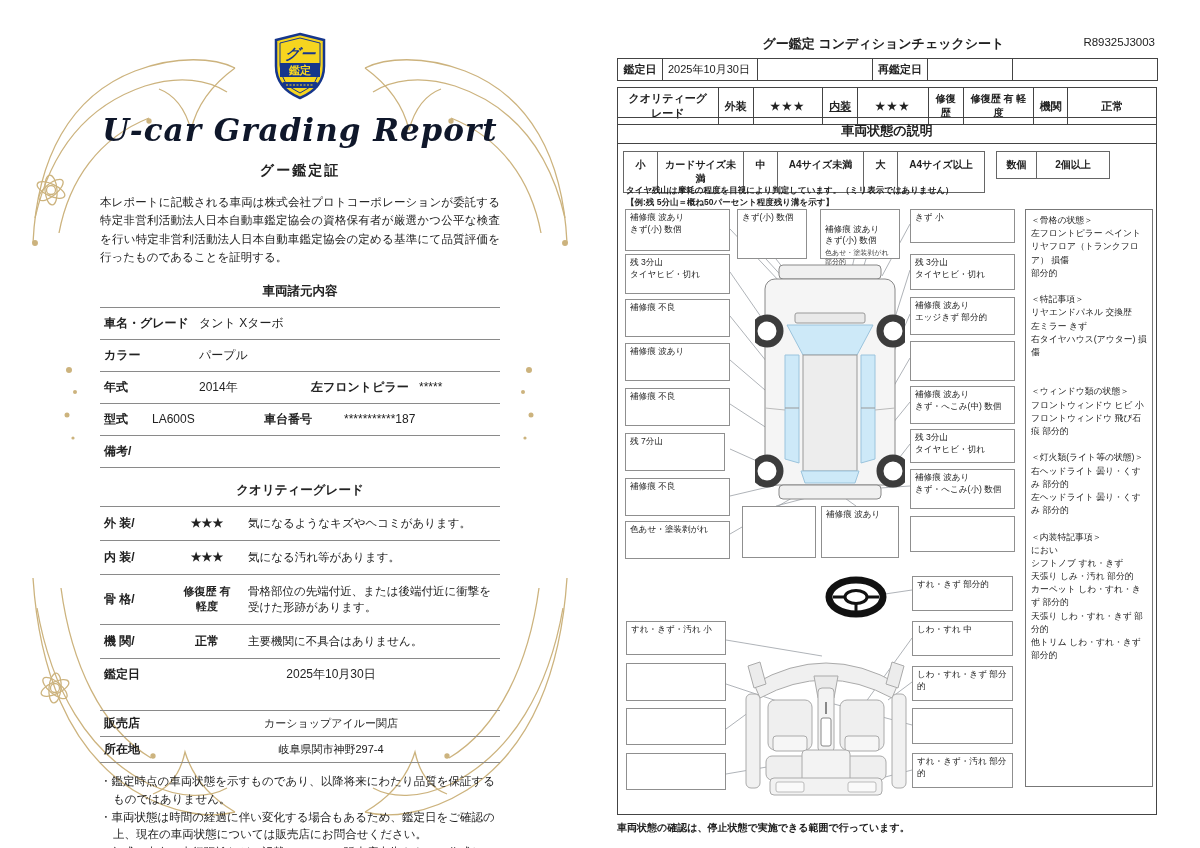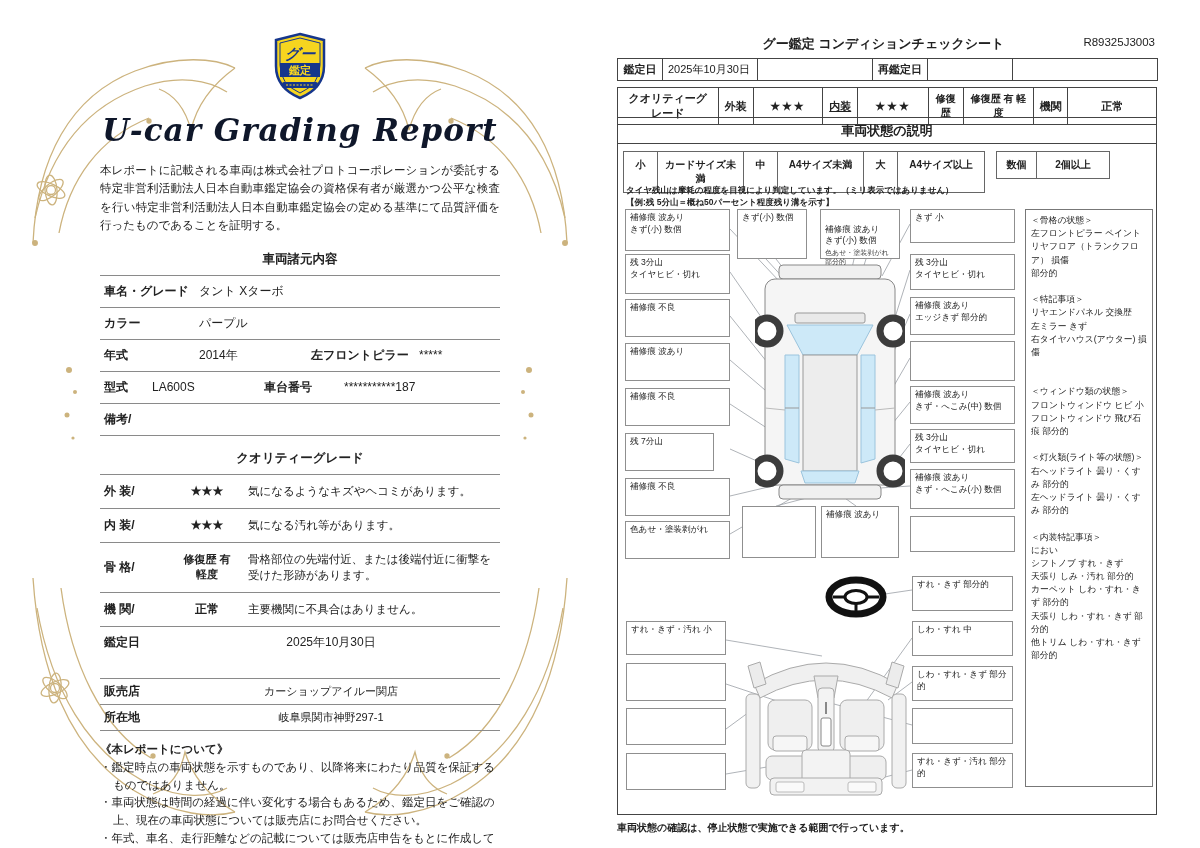--- a/index.html
+++ b/index.html
@@ -141,20 +141,21 @@
           <path d="M28,2 L52,8 L52,34 Q52,56 28,66 Q4,56 4,34 L4,8 Z" fill="#f6d51f" stroke="#16368c" stroke-width="2.5"></path>
           <path d="M28,6 L48,11 L48,33 Q48,52 28,61 Q8,52 8,33 L8,11 Z" fill="none" stroke="#16368c" stroke-width="1"></path>
           <text x="28" y="27" text-anchor="middle" font-size="15" font-weight="bold" font-style="italic" fill="#16368c">グー</text>
           <rect x="8" y="31" width="40" height="14" fill="#16368c"></rect>
           <text x="28" y="42" text-anchor="middle" font-size="11" font-weight="bold" fill="#f6d51f">鑑定</text>
           <rect x="10" y="50" width="36" height="6" rx="2" fill="#16368c"></rect>
           <line x1="14" y1="53" x2="42" y2="53" stroke="#f6d51f" stroke-width="1" stroke-dasharray="2 1.5"></line>
         </svg>
       </div>
       <div class="cert-title">U-car Grading Report</div>
+      <div class="cert-sub">グー鑑定証</div>
       <p class="cert-intro">本レポートに記載される車両は株式会社プロトコーポレーションが委託する特定非営利活動法人日本自動車鑑定協会の資格保有者が厳選かつ公平な検査を行い特定非営利活動法人日本自動車鑑定協会の定める基準にて品質評価を行ったものであることを証明する。</p>
 
       <div class="sec-head" style="margin-top:16px;">車両諸元内容</div>
       <div class="rule-table">
         <div class="rrow">
           <span class="rlab">車名・グレード</span>
           <span class="rval">タント Xターボ</span>
         </div>
         <div class="rrow">
           <span class="rlab">カラー</span>
@@ -204,26 +205,25 @@
         <div class="rrow">
           <span class="rlab" style="flex:0 0 62px;">鑑定日</span>
           <span class="rval-c">2025年10月30日</span>
         </div>
         <div class="rrow" style="padding:4px;margin-top:20px;">
           <span class="rlab" style="flex:0 0 62px;">販売店</span>
           <span class="rval-c" style="font-size:11px;">カーショップアイルー関店</span>
         </div>
         <div class="rrow" style="padding:4px;">
           <span class="rlab" style="flex:0 0 62px;">所在地</span>
-          <span class="rval-c" style="font-size:11px;">岐阜県関市神野297-1</span>
+          <span class="rval-c" style="font-size:11px;">岐阜県関市神野297-4</span>
         </div>
       </div>
 
       <div class="notes">
-        <div class="notes-title">《本レポートについて》</div>
         <ul>
           <li>鑑定時点の車両状態を示すものであり、以降将来にわたり品質を保証するものではありません。</li>
           <li>車両状態は時間の経過に伴い変化する場合もあるため、鑑定日をご確認の上、現在の車両状態については販売店にお問合せください。</li>
           <li>年式、車名、走行距離などの記載については販売店申告をもとに作成しています。</li>
 
         </ul>
       </div>
 
     </div>
   </div>
@@ -341,21 +341,21 @@
           <circle cx="138" cy="208" r="13" fill="#fff" stroke="#3c3c3c" stroke-width="7"></circle>
         </svg>
 
         <div class="cbox" style="left:7px; top:65px; width:105px; height:42px;">補修痕 波あり
 きず(小) 数個</div>
         <div class="cbox" style="left:7px; top:110px; width:105px; height:40px;">残 3分山
 タイヤヒビ・切れ</div>
         <div class="cbox" style="left:7px; top:155px; width:105px; height:38px;">補修痕 不良</div>
         <div class="cbox" style="left:7px; top:199px; width:105px; height:38px;">補修痕 波あり</div>
         <div class="cbox" style="left:7px; top:244px; width:105px; height:38px;">補修痕 不良</div>
-        <div class="cbox" style="left:7px; top:289px; width:89px; height:38px;">残 7分山</div>
+        <div class="cbox" style="left:7px; top:289px; width:100px; height:38px;">残 7分山</div>
         <div class="cbox" style="left:7px; top:334px; width:105px; height:38px;">補修痕 不良</div>
         <div class="cbox" style="left:7px; top:377px; width:105px; height:38px;">色あせ・塗装剥がれ</div>
 
         <div class="cbox" style="left:119px; top:65px; width:70px; height:50px;">きず(小) 数個</div>
         <div class="cbox" style="left:202px; top:65px; width:80px; height:50px;">
           <span style="white-space:pre-line;">補修痕 波あり
 きず(小) 数個</span>
           <span class="sub">色あせ・塗装剥がれ 部分的</span>
         </div>
 

